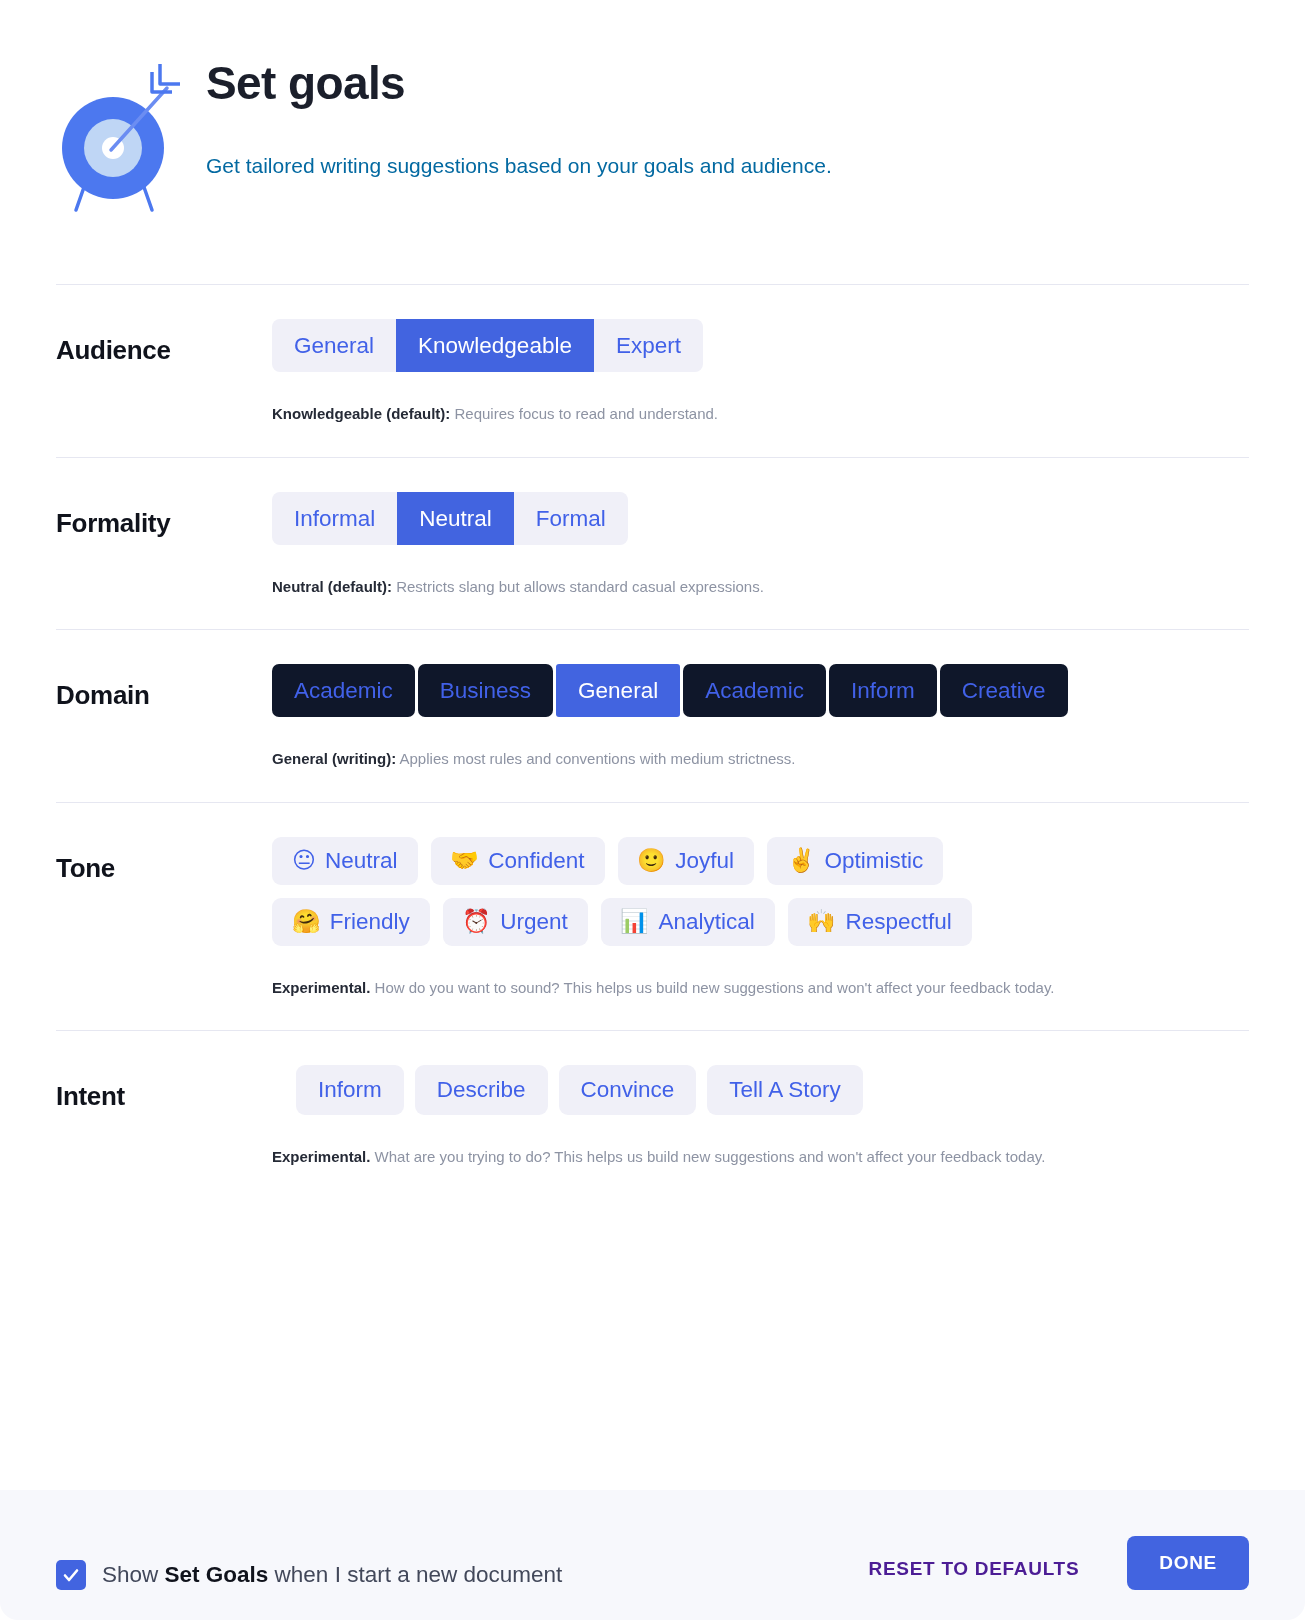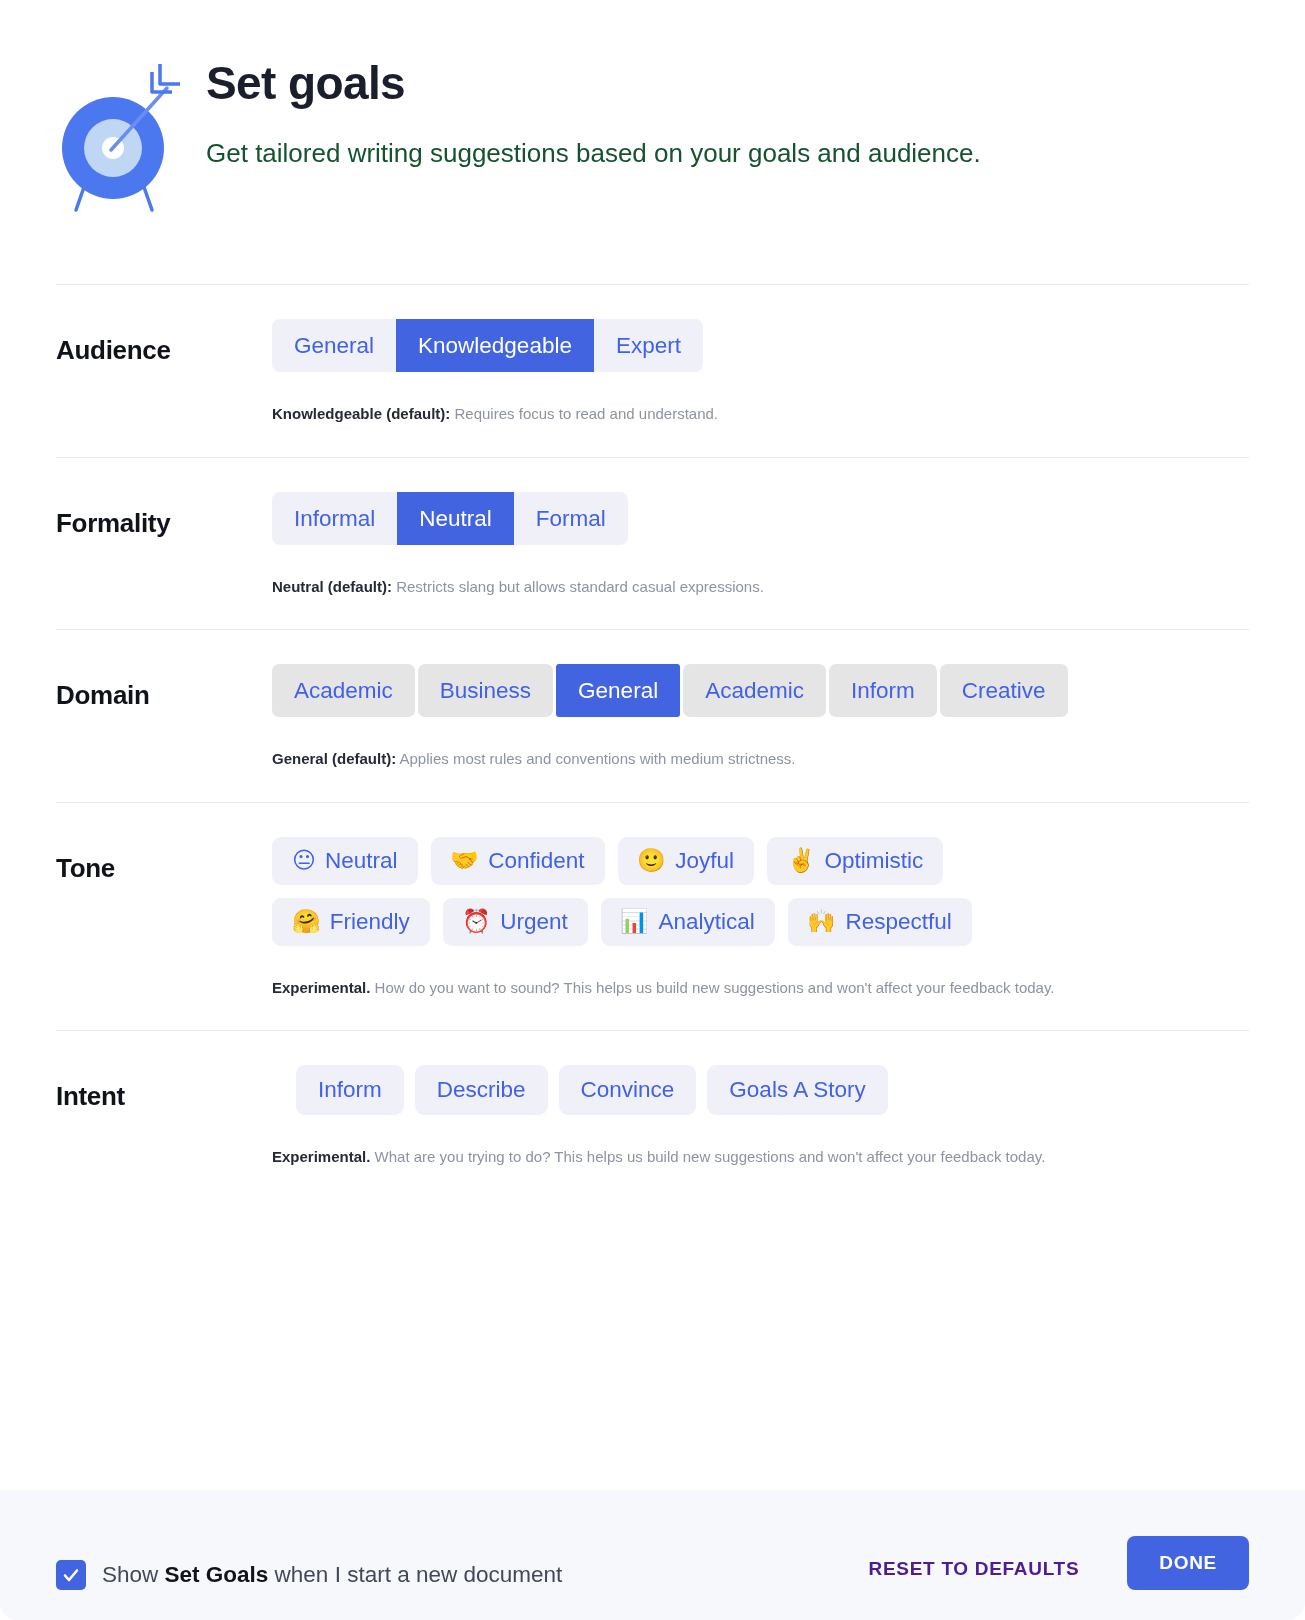--- a/index.html
+++ b/index.html
@@ -44,23 +44,23 @@
   .header-text { flex: 1 1 auto; padding-top: 6px; }
 
   .page-title {
     font-size: 46px;
     font-weight: bold;
     color: #1b1f2b;
     letter-spacing: -0.6px;
     line-height: 1.1;
   }
   .page-subtitle {
-    margin-top: 26px;
-    font-size: 26px;
-    color: #14532d;
+    margin-top: 42px;
+    font-size: 21px;
+    color: #0369a1;
     line-height: 1.45;
     font-weight: 400;
   }
 
   .divider {
     height: 1px;
     background: #e6e7f1;
     width: 100%;
   }
 
@@ -108,21 +108,21 @@
   .pillrow {
     display: flex;
     flex-wrap: wrap;
     gap: 3px;
   }
   .pillrow .seg {
     font-size: 22.5px;
     color: #4161e8;
     padding: 12px 22px;
     line-height: 1.3;
-    background: #e5e5e5;
+    background: #0f172a;
     border: none;
     border-radius: 7px;
     cursor: pointer;
     font-family: inherit;
     white-space: nowrap;
   }
   .pillrow .seg.selected {
     background: #4264e0;
     color: #ffffff;
     border-radius: 3px;
@@ -312,21 +312,21 @@
       <div class="section-content">
         <div class="pillrow">
           <button class="seg">Academic</button>
           <button class="seg">Business</button>
           <button class="seg selected">General</button>
           <button class="seg">Academic</button>
           <button class="seg">Inform</button>
           <button class="seg">Creative</button>
         </div>
         <div class="helper">
-          <strong>General (default):</strong><span> Applies most rules and conventions with medium strictness.</span>
+          <strong>General (writing):</strong><span> Applies most rules and conventions with medium strictness.</span>
         </div>
       </div>
     </div>
 
     <div class="divider"></div>
 
     <div class="section">
       <div class="section-label">Tone</div>
       <div class="section-content">
         <div class="tonegrid">
@@ -371,21 +371,21 @@
 
     <div class="divider"></div>
 
     <div class="section">
       <div class="section-label">Intent</div>
       <div class="section-content">
         <div class="intentrow">
           <button class="intent-pill">Inform</button>
           <button class="intent-pill">Describe</button>
           <button class="intent-pill">Convince</button>
-          <button class="intent-pill">Goals A Story</button>
+          <button class="intent-pill">Tell A Story</button>
         </div>
         <div class="helper">
           <strong>Experimental.</strong><span> What are you trying to do? This helps us build new suggestions and won't affect your feedback today.</span>
         </div>
       </div>
     </div>
 
   </div>
 
   <div class="footer">

